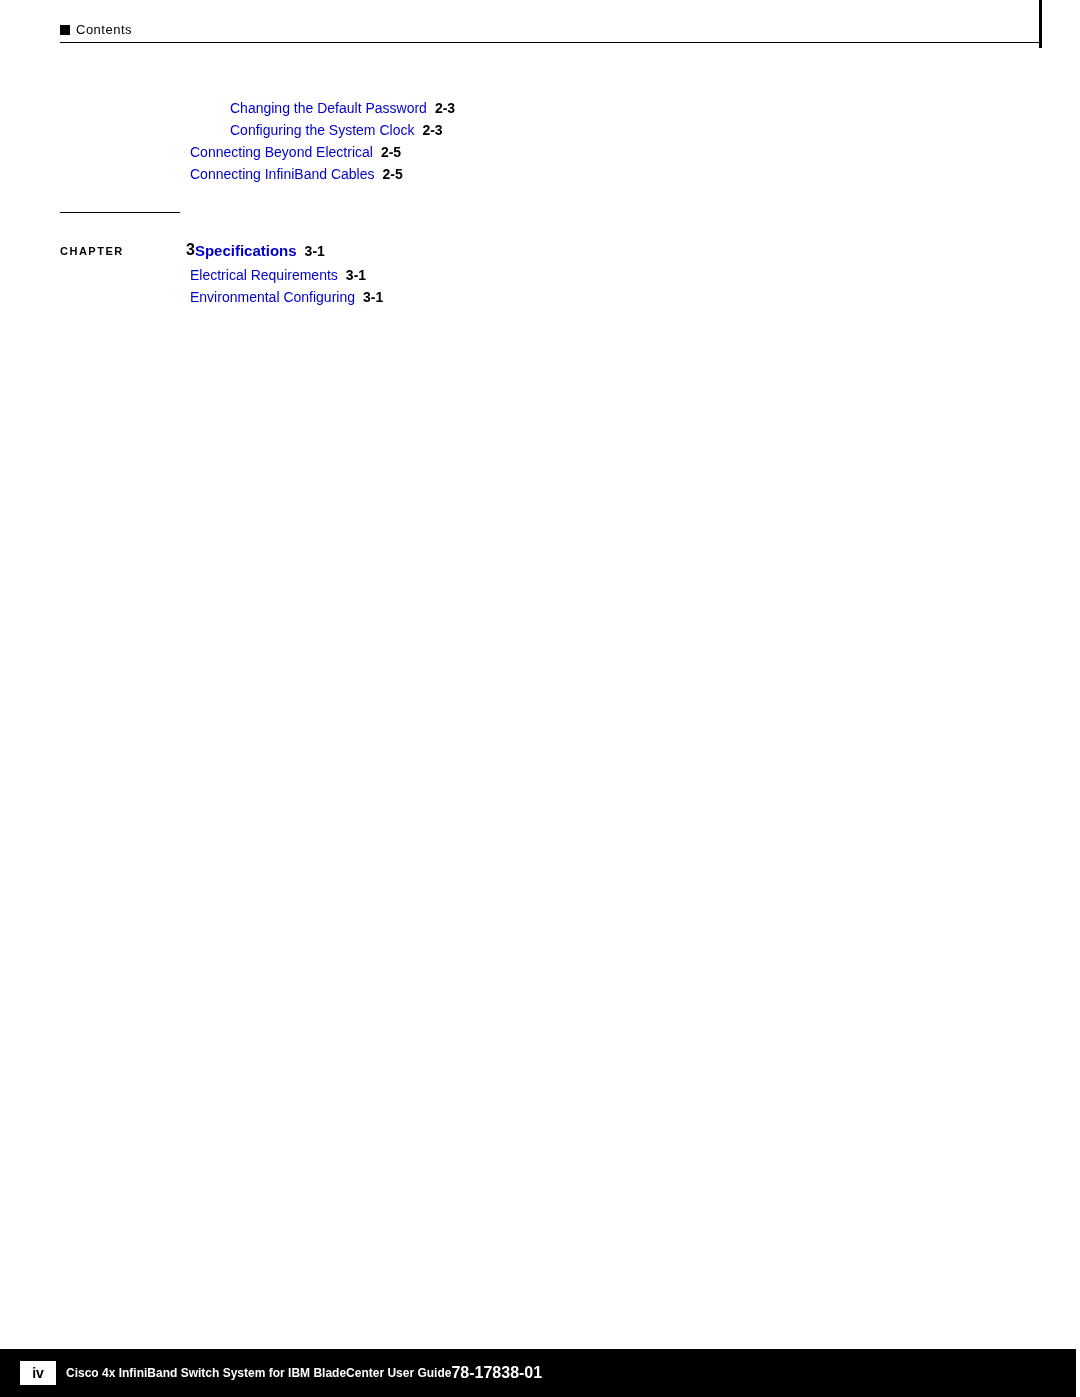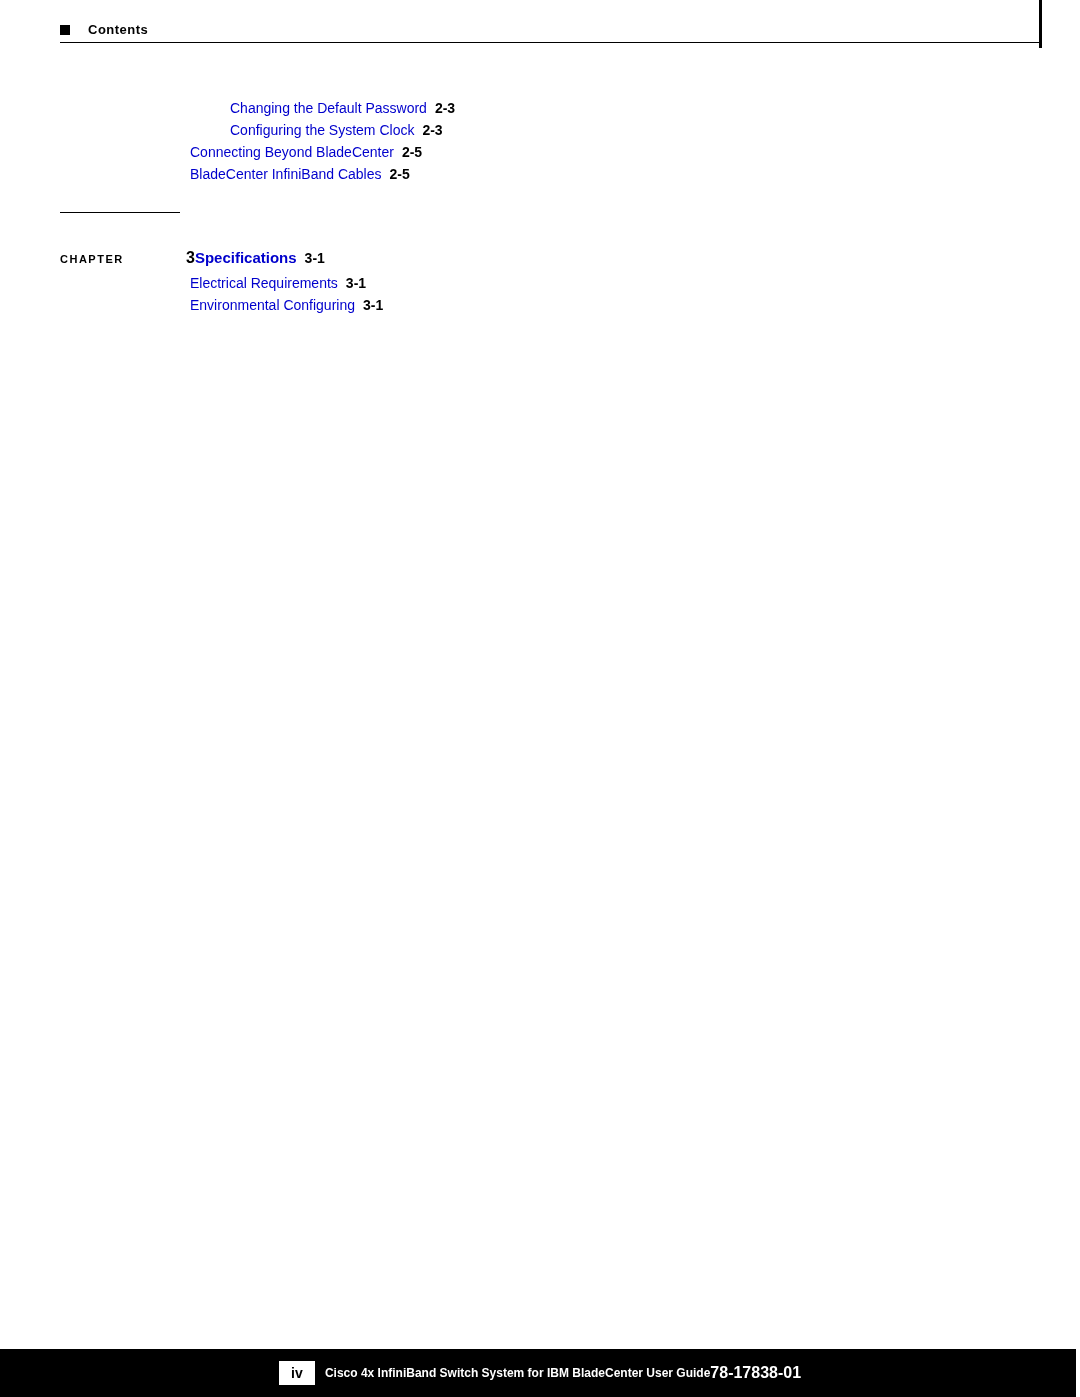--- a/index.html
+++ b/index.html
@@ -51,24 +51,23 @@
     }
 
     .header-square {
       width: 10px;
       height: 10px;
       background: #000000;
     }
 
     .header-label {
       font-size: 13px;
-      font-weight: bold;
+      font-weight: normal;
       color: #000000;
       letter-spacing: 0.5px;
-      margin-left: 12px;
     }
 
     
     .main-content {
       position: absolute;
       top: 100px;
       left: 60px;
       right: 60px;
     }
 
@@ -104,23 +103,23 @@
       padding-left: 170px;
     }
 
     .indent-2 {
       padding-left: 130px;
     }
 
     
     .chapter-row {
       display: flex;
-      align-items: flex-start;
+      align-items: flex-end;
       margin-bottom: 8px;
-      margin-top: 36px;
+      margin-top: 28px;
     }
 
     .chapter-label {
       font-size: 11px;
       font-weight: bold;
       color: #000000;
       letter-spacing: 1.5px;
       text-transform: uppercase;
       min-width: 120px;
     }
@@ -156,21 +155,21 @@
     
     .footer {
       position: absolute;
       bottom: 0;
       left: 0;
       right: 0;
       height: 48px;
       background: #000000;
       display: flex;
       align-items: center;
-      justify-content: center;
+      justify-content: flex-start;
       padding: 0 20px;
     }
 
     .footer-left {
       display: flex;
       align-items: center;
       gap: 10px;
     }
 
     .footer-page-box {
@@ -230,26 +229,26 @@
       <a class="toc-link">Changing the Default Password</a>
       <span class="toc-page">2-3</span>
     </div>
 
     <div class="toc-entry indent-1">
       <a class="toc-link">Configuring the System Clock</a>
       <span class="toc-page">2-3</span>
     </div>
 
     <div class="toc-entry indent-2">
-      <a class="toc-link">Connecting Beyond BladeCenter</a>
+      <a class="toc-link">Connecting Beyond Electrical</a>
       <span class="toc-page">2-5</span>
     </div>
 
     <div class="toc-entry indent-2">
-      <a class="toc-link">BladeCenter InfiniBand Cables</a>
+      <a class="toc-link">Connecting InfiniBand Cables</a>
       <span class="toc-page">2-5</span>
     </div>
 
   </div>
 
   <div style="margin-top: 30px;">
     <hr class="separator">
 
     <div class="chapter-row">
       <div style="min-width: 120px; display: flex; align-items: baseline; gap: 4px;">

